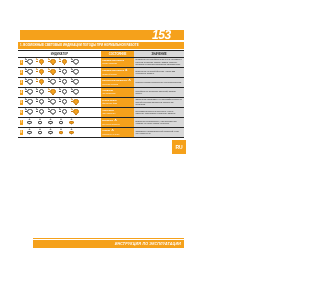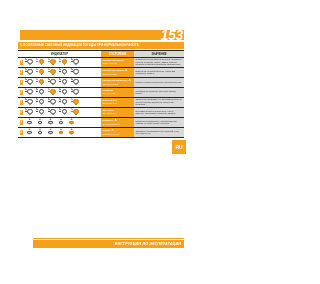--- a/index.html
+++ b/index.html
@@ -13,22 +13,22 @@
 
   
   .topbar {
     position: absolute; left: 20px; top: 30px;
     width: 164px; height: 10px;
     background: #F5A11B;
     display: flex; align-items: center; justify-content: flex-end;
   }
   .pagenum {
     font-style: italic; font-weight: bold;
-    font-size: 14px; color: #ffffff;
-    padding-right: 1px; letter-spacing: -0.3px;
+    font-size: 12px; color: #ffffff;
+    padding-right: 13px; letter-spacing: -0.3px;
   }
 
   
   .titleband {
     position: absolute; left: 18px; top: 42px;
     width: 166px; height: 6.5px;
     background: #F5A11B;
     display: flex; align-items: center;
   }
   .titleband .ttext {

